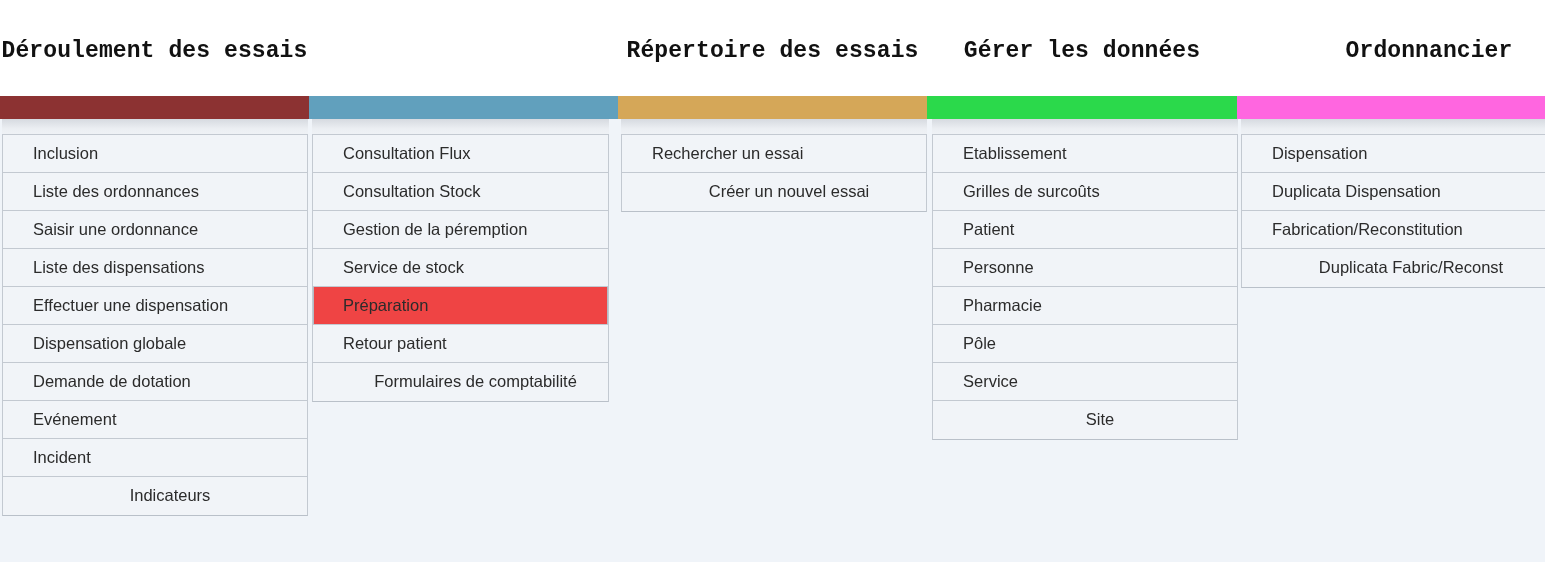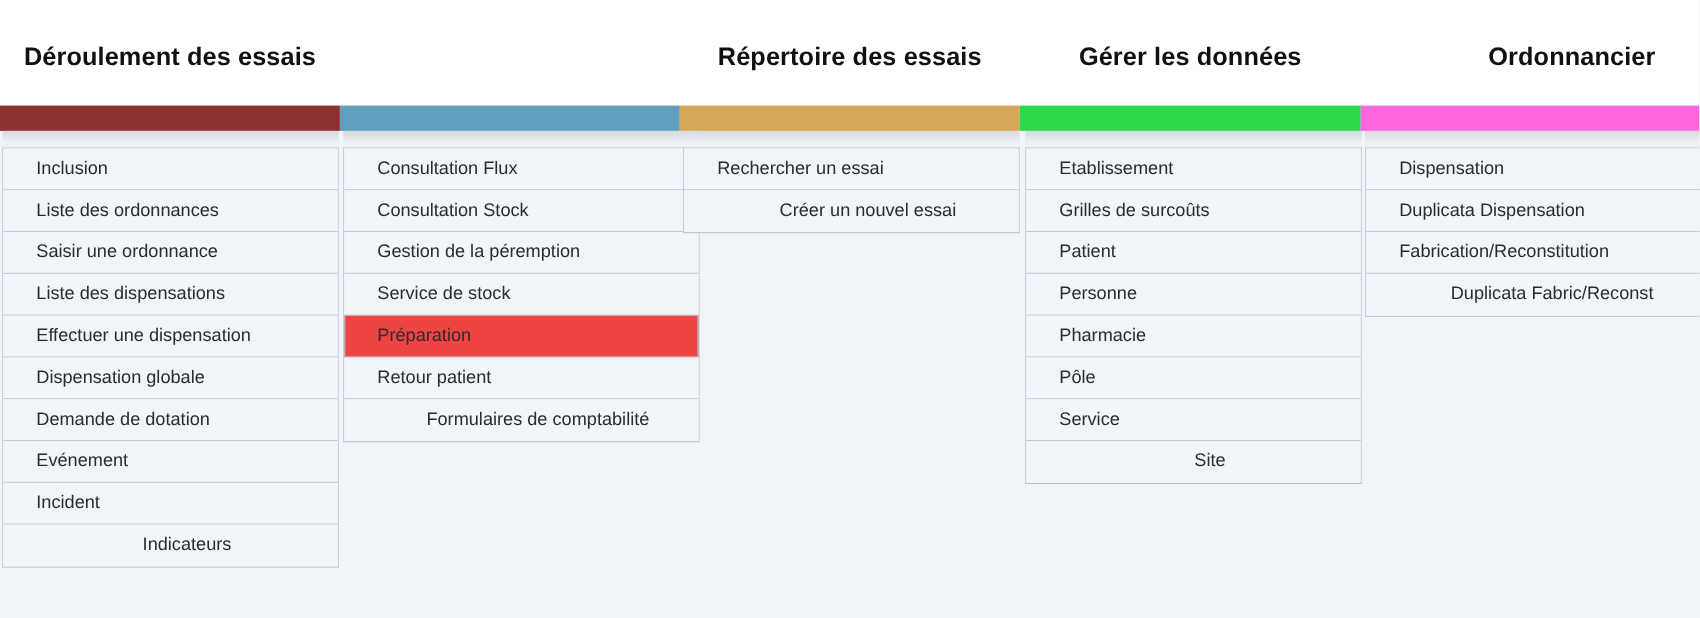--- a/index.html
+++ b/index.html
@@ -28,21 +28,21 @@
     position: absolute;
     top: 0;
     height: 96px;
     display: flex;
     align-items: center;
     justify-content: center;
     cursor: pointer;
     background: #ffffff;
   }
   .nav-label {
-    font-family: Liberation Sans, sans-serif;
+    font-family: Liberation Mono, monospace;
     font-size: 23px;
     font-weight: bold;
     color: #111111;
     letter-spacing: 0.1px;
     white-space: nowrap;
     text-align: center;
     line-height: 1;
     padding-top: 6px;
   }
 
@@ -129,21 +129,21 @@
         <div class="menu-item">Saisir une ordonnance</div>
         <div class="menu-item">Liste des dispensations</div>
         <div class="menu-item">Effectuer une dispensation</div>
         <div class="menu-item">Dispensation globale</div>
         <div class="menu-item">Demande de dotation</div>
         <div class="menu-item">Evénement</div>
         <div class="menu-item">Incident</div>
         <div class="menu-item">Indicateurs</div>
       </div>
     </div>
-    <div class="panel" style="left: 312px; width: 324px;">
+    <div class="panel" style="left: 312px; width: 297px;">
       <div class="menu-box">
         <div class="menu-item">Consultation Flux</div>
         <div class="menu-item">Consultation Stock</div>
         <div class="menu-item">Gestion de la péremption</div>
         <div class="menu-item">Service de stock</div>
         <div class="menu-item hovered">Préparation</div>
         <div class="menu-item">Retour patient</div>
         <div class="menu-item">Formulaires de comptabilité</div>
       </div>
     </div>

